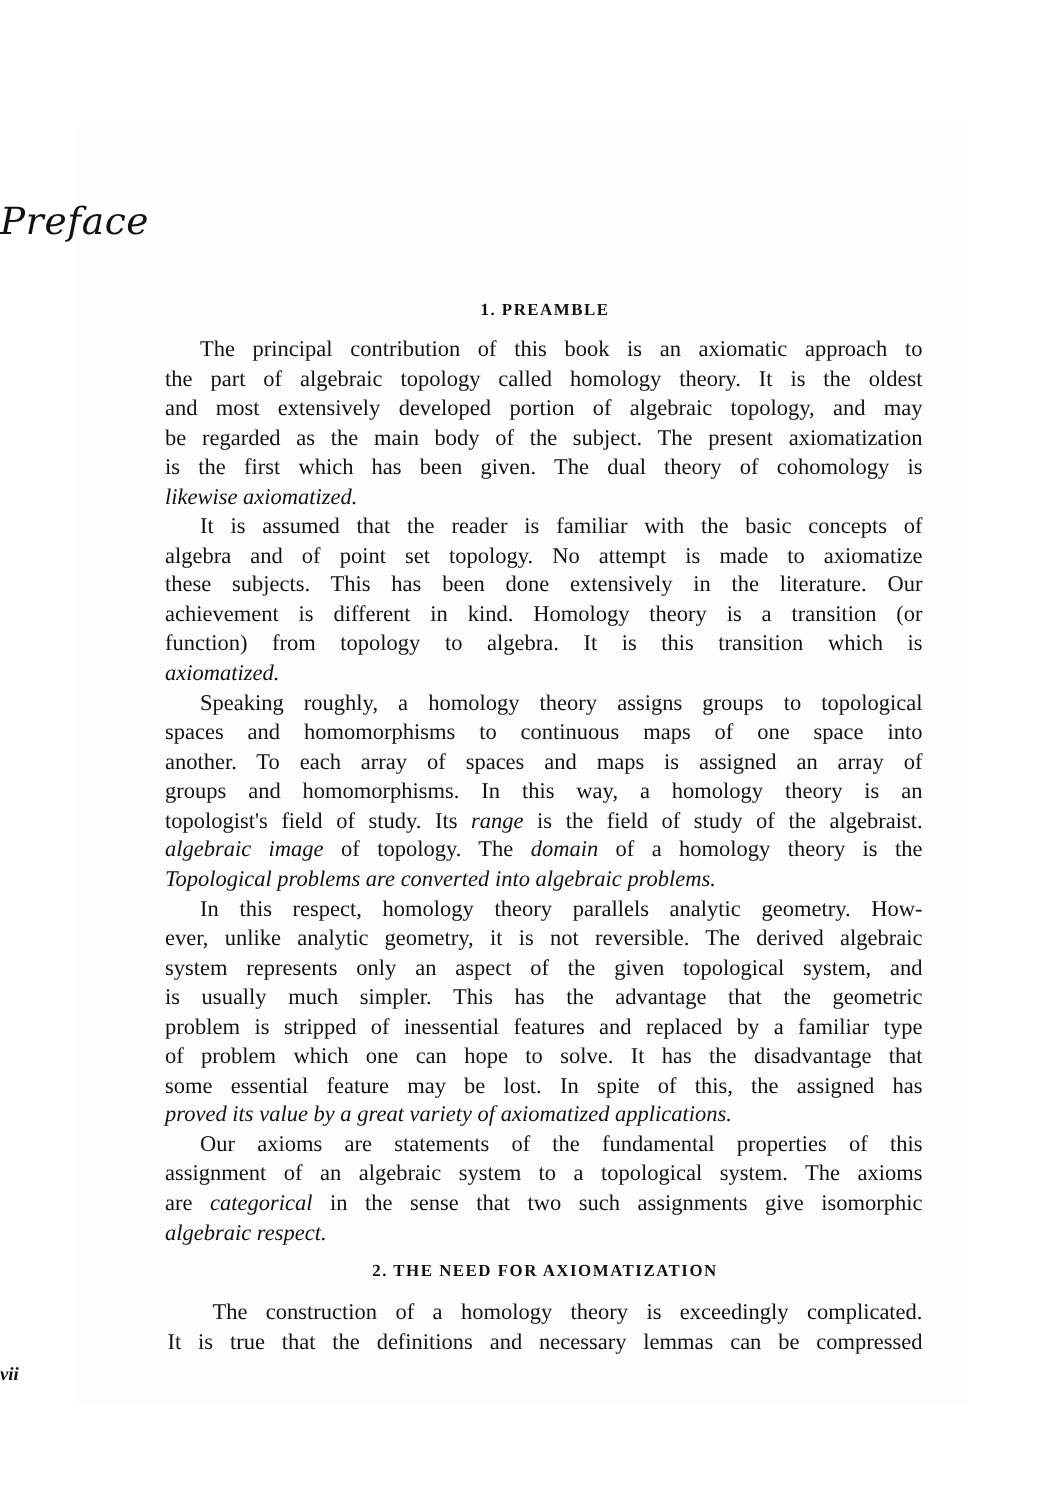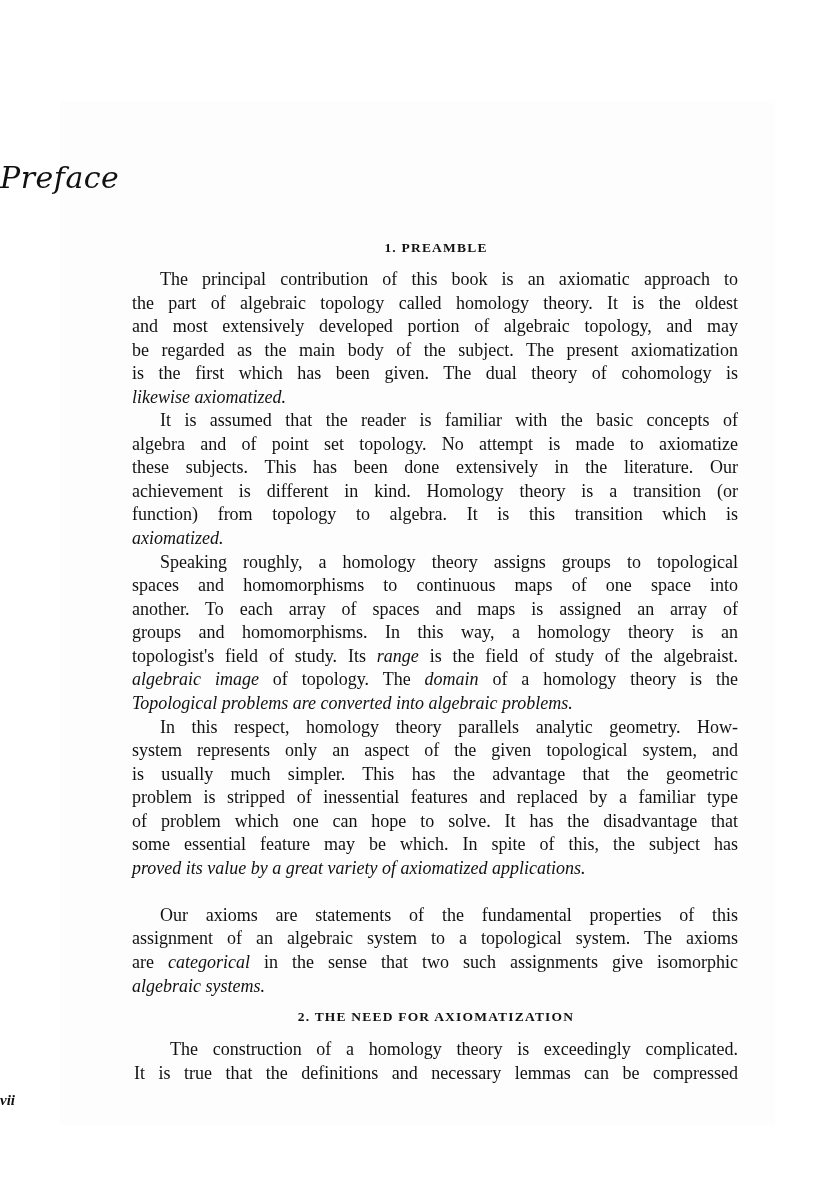--- a/index.html
+++ b/index.html
@@ -66,33 +66,34 @@
   <span class="line">spaces and homomorphisms to continuous maps of one space into</span>
   <span class="line">another.  To each array of spaces and maps is assigned an array of</span>
   <span class="line">groups and homomorphisms.  In this way, a homology theory is an</span>
   <span class="line"><span>topologist's field of study.  Its </span><i>range</i><span> is the field of study of the algebraist.</span></span>
   <span class="line"><i>algebraic image</i><span> of topology.  The </span><i>domain</i><span> of a homology theory is the</span></span>
   <span class="line last">Topological problems are converted into algebraic problems.</span>
 </div>
 
 <div class="text" style="top:715.5px;">
   <span class="line indent">In this respect, homology theory parallels analytic geometry.  How-</span>
+  <span class="line">ever, unlike analytic geometry, it is not reversible.  The derived algebraic</span>
   <span class="line">system represents only an aspect of the given topological system, and</span>
   <span class="line">is usually much simpler.  This has the advantage that the geometric</span>
   <span class="line">problem is stripped of inessential features and replaced by a familiar type</span>
   <span class="line">of problem which one can hope to solve.  It has the disadvantage that</span>
-  <span class="line">some essential feature may be which.  In spite of this, the subject has</span>
+  <span class="line">some essential feature may be lost.  In spite of this, the assigned has</span>
   <span class="line last">proved its value by a great variety of axiomatized applications.</span>
 </div>
 
 <div class="text" style="top:903.9px;">
   <span class="line indent">Our axioms are statements of the fundamental properties of this</span>
   <span class="line">assignment of an algebraic system to a topological system.  The axioms</span>
   <span class="line"><span>are </span><i>categorical</i><span> in the sense that two such assignments give isomorphic</span></span>
-  <span class="line last">algebraic systems.</span>
+  <span class="line last">algebraic respect.</span>
 </div>
 
 <div class="heading" style="top:1009px;">2. THE NEED FOR AXIOMATIZATION</div>
 
 <div class="text" style="top:1038px; left:142px; width:596px;">
   <span class="line indent">The construction of a homology theory is exceedingly complicated.</span>
 </div>
 <div class="text" style="top:1061.5px; left:134px; width:604px;">
   <span class="line">It is true that the definitions and necessary lemmas can be compressed</span>
 </div>

